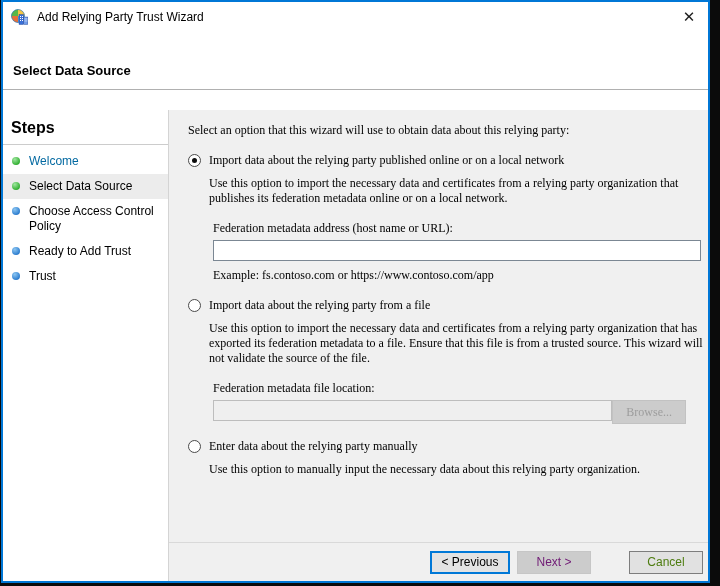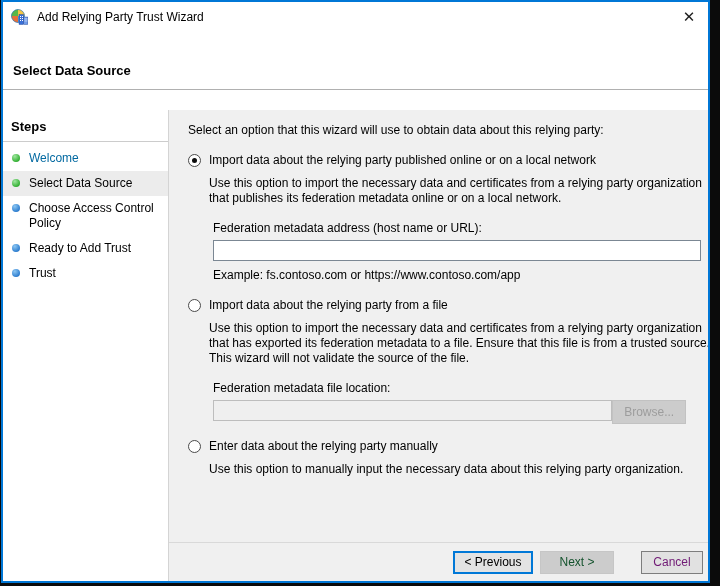--- a/index.html
+++ b/index.html
@@ -32,21 +32,21 @@
     display:flex; align-items:center; padding-left:10px;
     font-size:13px; font-weight:bold; color:#000;
   }
   
   .bodyrow { flex:1; display:flex; min-height:0; }
   .sidebar {
     flex:0 0 166px; background:#ffffff; border-right:1px solid #d4d4d4;
     display:flex; flex-direction:column;
   }
   .steps-title {
-    font-size:13px; font-weight:bold; color:#000;
+    font-size:16px; font-weight:bold; color:#000;
     padding:9px 8px 7px 8px; border-bottom:1px solid #cccccc;
   }
   .steps-list { padding-top:4px; }
   .step {
     display:flex; align-items:flex-start;
     padding:5px 6px 5px 9px; font-size:12px; line-height:15px; color:#000;
   }
   .step .bullet {
     width:8px; height:8px; border-radius:50%; margin:3px 9px 0 0; flex:0 0 auto;
   }
@@ -57,21 +57,21 @@
     background:radial-gradient(circle at 35% 30%, #8cc6f2 0%, #2f7fd0 70%, #1e62a8 100%);
   }
   .step.visited .step-label { color:#0369a1; }
   .step.current { background:#ececec; }
   .step .step-label { max-width:130px; }
   
   .main {
     flex:1; background:#f0f0f0; position:relative;
     font-size:12px; color:#000; overflow:hidden;
   }
-  .content { padding:13px 22px 0 19px; line-height:15px; }
+  .content { padding:13px 22px 0 19px; line-height:15px;font-family:Liberation Serif, serif; }
   .radio-row { display:flex; align-items:center; margin-top:15px; }
   .radio {
     width:13px; height:13px; border:1px solid #4a4a4a; border-radius:50%;
     background:#fff; position:relative; flex:0 0 auto; margin-right:8px;
   }
   .radio.checked::after {
     content:""; position:absolute; left:3px; top:3px; width:5px; height:5px;
     border-radius:50%; background:#0c0c0c;
   }
   .desc { margin:8px 8px 0 21px; width:502px; }
@@ -99,25 +99,25 @@
     padding-right:5px; background:#f0f0f0;
   }
   .btn {
     height:23px; font-family:inherit; font-size:12px; padding:0;
   }
   .btn-previous {
     width:80px; border:2px solid #0078d7; background:#e3e3e3; color:#000;
     margin-right:7px;
   }
   .btn-next {
-    width:74px; border:1px solid #c6c6c6; background:#cccccc; color:#14532d;
-    margin-right:27px;
+    width:74px; border:1px solid #c6c6c6; background:#cccccc; color:#701a75;
+    margin-right:38px;
   }
   .btn-cancel {
-    width:62px; border:1px solid #7d7d7d; background:#e1e1e1; color:#701a75;
+    width:74px; border:1px solid #7d7d7d; background:#e1e1e1; color:#4d7c0f;
   }
 </style>
 </head>
 <body>
 
 <div class="window">
 
   <div class="titlebar">
     <span class="title-icon">
       <svg width="18" height="17" viewBox="0 0 18 17">

